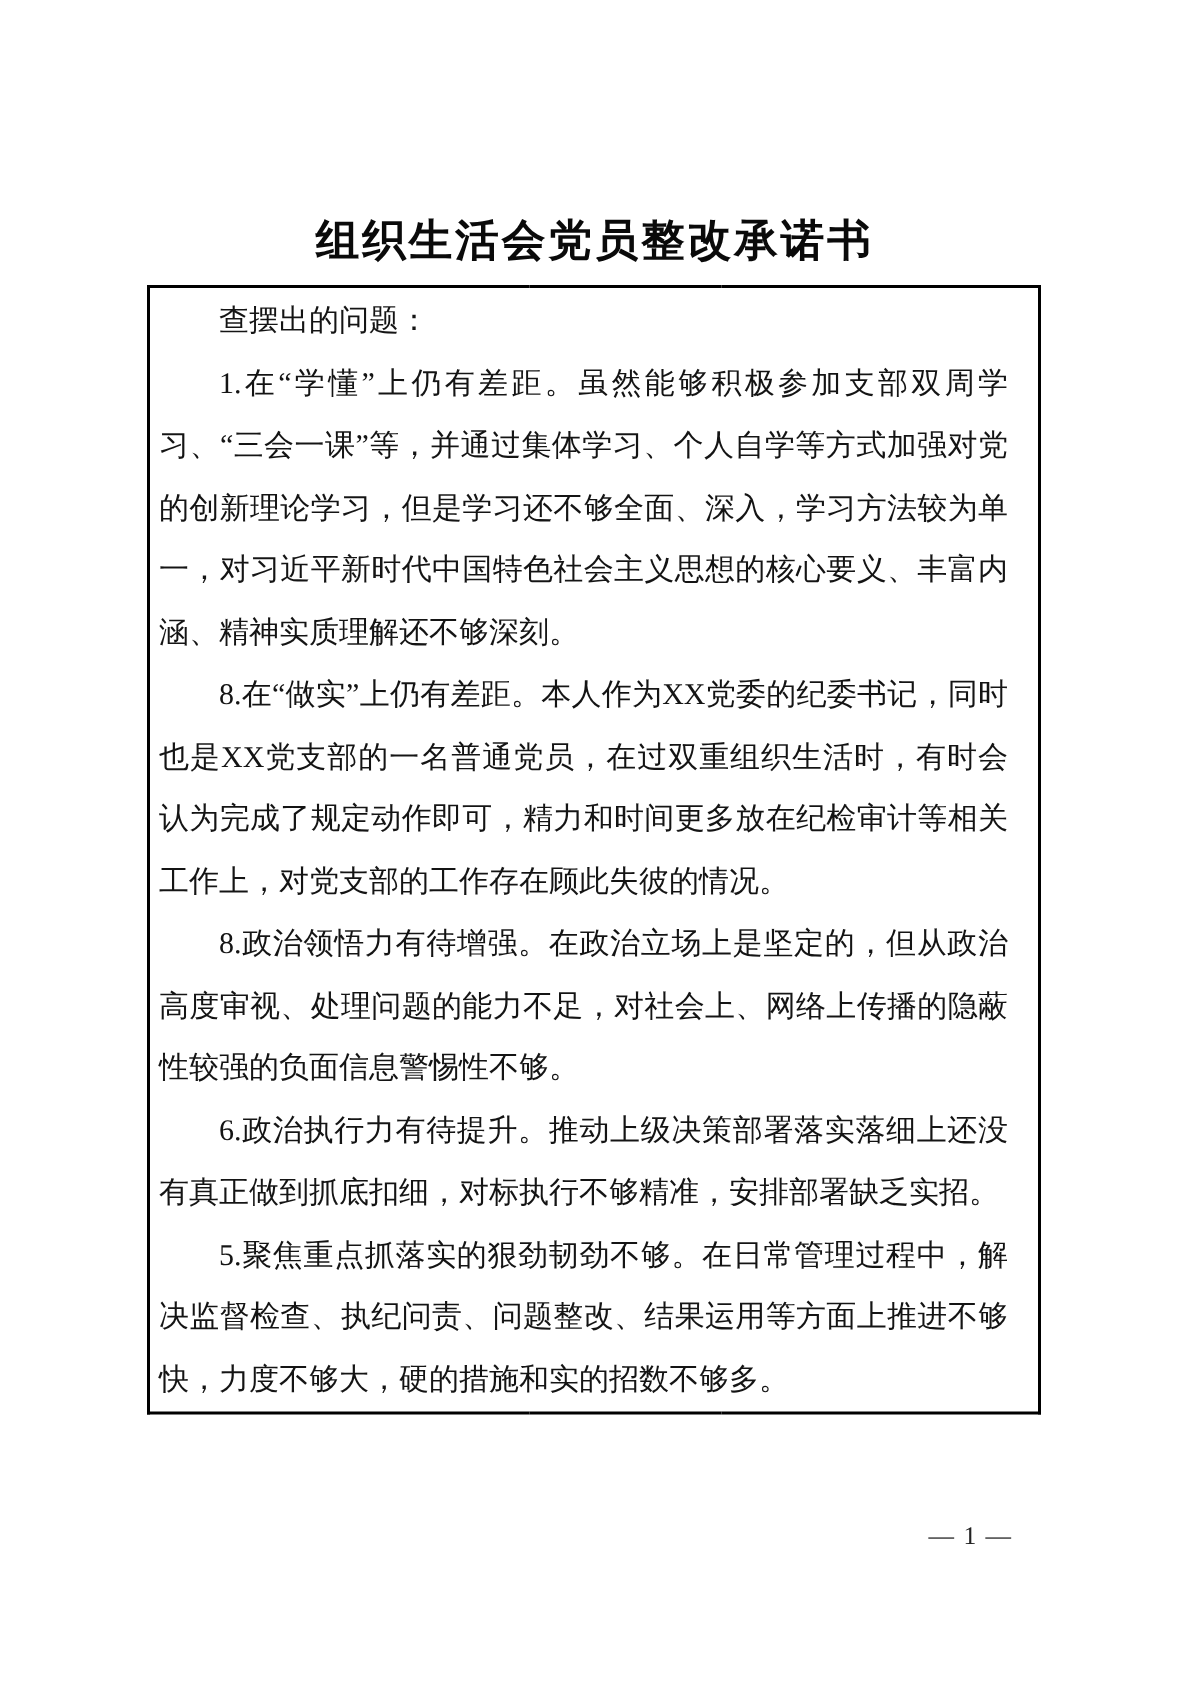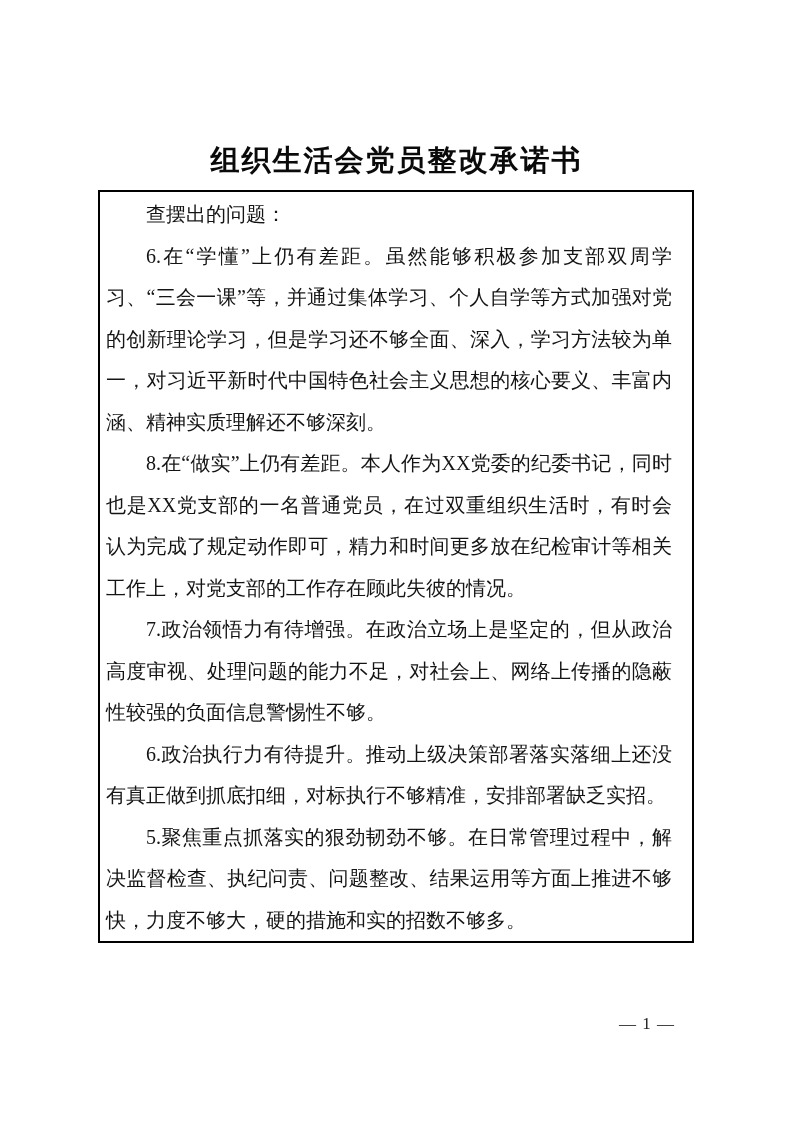--- a/index.html
+++ b/index.html
@@ -84,23 +84,23 @@
   <colgroup>
     <col style="width:125px">
     <col style="width:129px">
     <col style="width:128px">
     <col style="width:212px">
   </colgroup>
   <tbody>
   <tr>
     <td class="body-cell" colspan="4">
       <p>查摆出的问题：</p>
-      <p>6.在“学懂”上仍有差距。虽然能够积极参加支部双周学习、“三会一课”等，并通过集体学习、个人自学等方式加强对党的创新理论学习，但是学习还不够全面、深入，学习方法较为单一，对习近平新时代中国特色社会主义思想的核心要义、丰富内涵、精神实质理解还不够深刻。</p>
+      <p>1.在“学懂”上仍有差距。虽然能够积极参加支部双周学习、“三会一课”等，并通过集体学习、个人自学等方式加强对党的创新理论学习，但是学习还不够全面、深入，学习方法较为单一，对习近平新时代中国特色社会主义思想的核心要义、丰富内涵、精神实质理解还不够深刻。</p>
       <p>8.在“做实”上仍有差距。本人作为XX党委的纪委书记，同时也是XX党支部的一名普通党员，在过双重组织生活时，有时会认为完成了规定动作即可，精力和时间更多放在纪检审计等相关工作上，对党支部的工作存在顾此失彼的情况。</p>
-      <p>7.政治领悟力有待增强。在政治立场上是坚定的，但从政治高度审视、处理问题的能力不足，对社会上、网络上传播的隐蔽性较强的负面信息警惕性不够。</p>
+      <p>8.政治领悟力有待增强。在政治立场上是坚定的，但从政治高度审视、处理问题的能力不足，对社会上、网络上传播的隐蔽性较强的负面信息警惕性不够。</p>
       <p>6.政治执行力有待提升。推动上级决策部署落实落细上还没有真正做到抓底扣细，对标执行不够精准，安排部署缺乏实招。</p>
       <p>5.聚焦重点抓落实的狠劲韧劲不够。在日常管理过程中，解决监督检查、执纪问责、问题整改、结果运用等方面上推进不够快，力度不够大，硬的措施和实的招数不够多。</p>
     </td>
   </tr>
 </tbody>
   </table>
 
 <div class="page-footer">— 1 —</div>
 
 </body></html>

